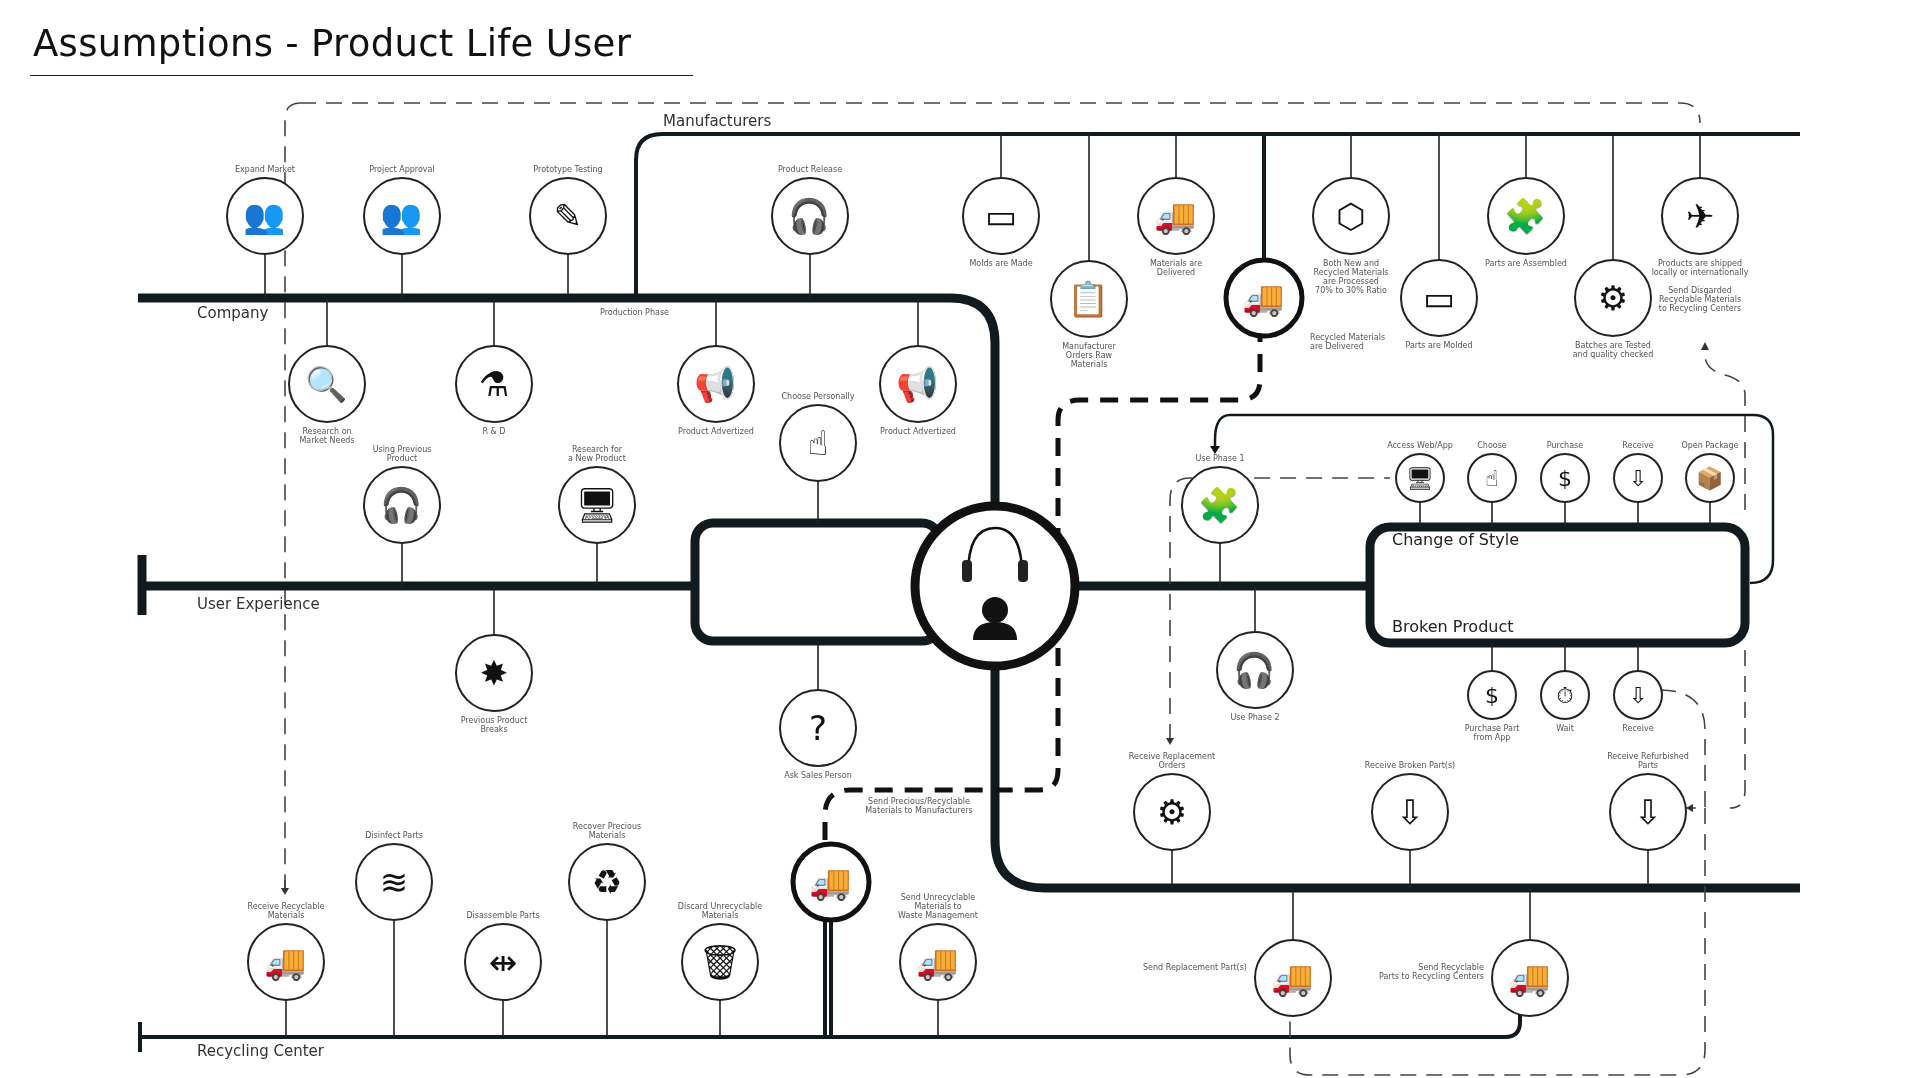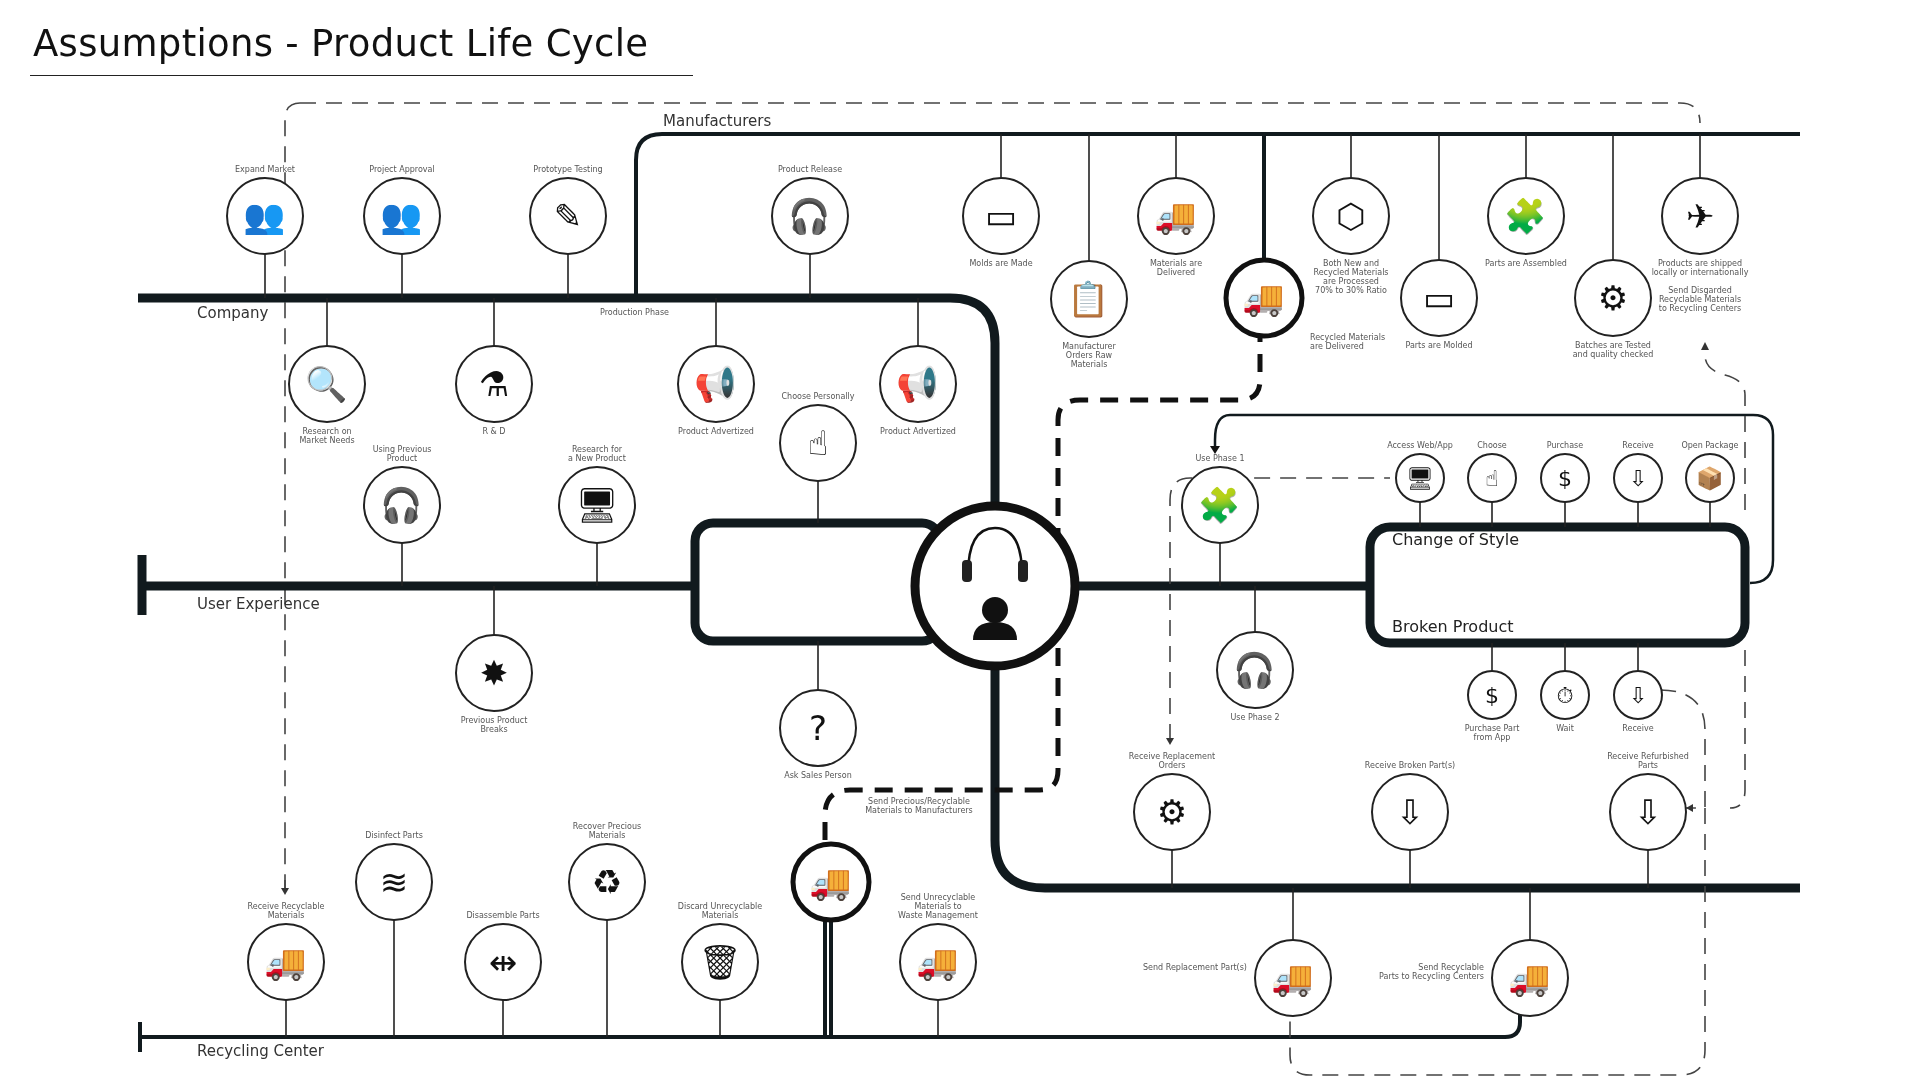--- a/index.html
+++ b/index.html
@@ -15,21 +15,21 @@
   .thin{stroke:#222;stroke-width:1.6;fill:none;}
   .dash{stroke:#444;stroke-width:1.6;fill:none;stroke-dasharray:16 10;}
   .dashbold{stroke:#111;stroke-width:5;fill:none;stroke-dasharray:18 12;}
   .circle{fill:#fff;stroke:#222;stroke-width:2;}
   .circle.bold{stroke:#111;stroke-width:5;}
   .glyph{font-family:"DejaVu Sans",sans-serif;fill:#111;text-anchor:middle;dominant-baseline:central;}
 </style>
 </head>
 <body>
 
-<div id="title">Assumptions - Product Life Cycle</div>
+<div id="title">Assumptions - Product Life User</div>
 <div id="title-rule"></div>
 
 <svg id="diagram" width="1920" height="1078" viewBox="0 0 1920 1078">
 
   <path class="dash" d="M300 103 L1680 103 Q1700 103 1700 123 M300 103 Q285 103 285 120 L285 890"></path>
   <path class="dash" d="M285 880 L285 893"></path>
   <polygon points="281,888 289,888 285,895" fill="#333"></polygon>
 
   <path class="med" d="M636 298 L636 160 Q636 134 662 134 L1800 134"></path>
   <text class="lane-label" x="663" y="126">Manufacturers</text>

